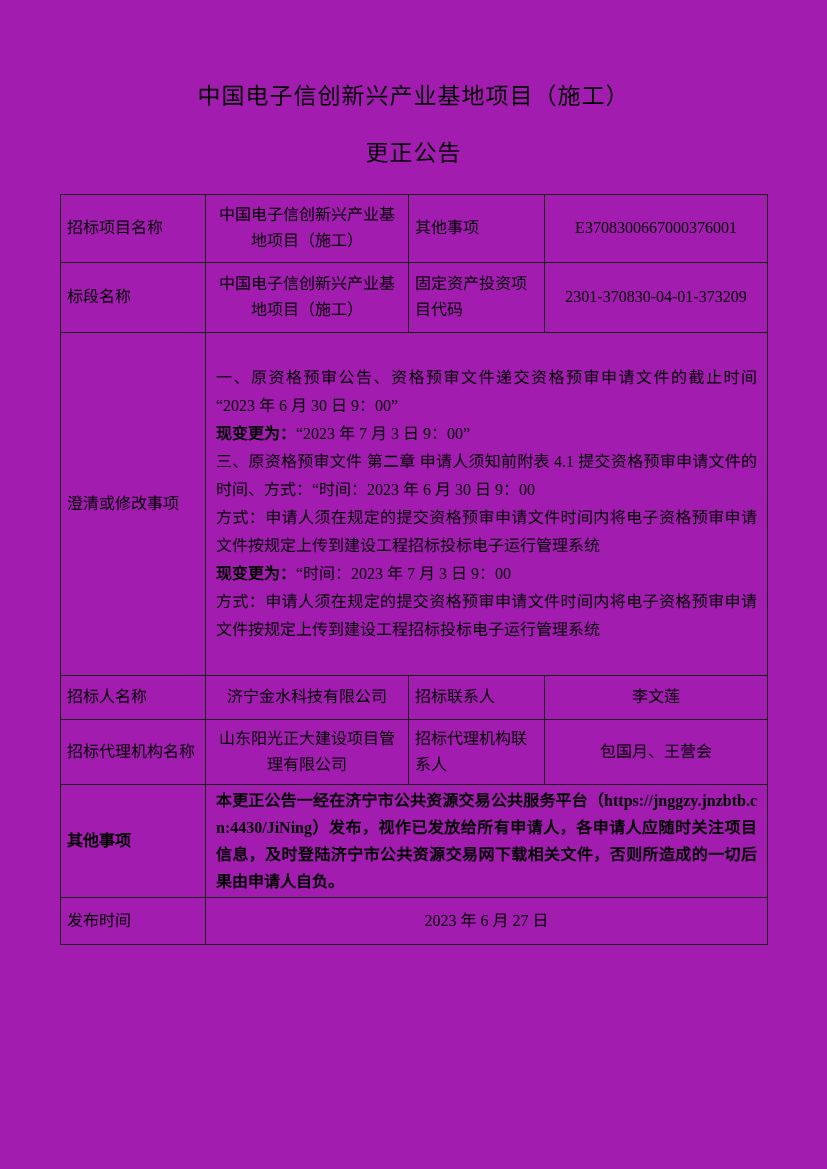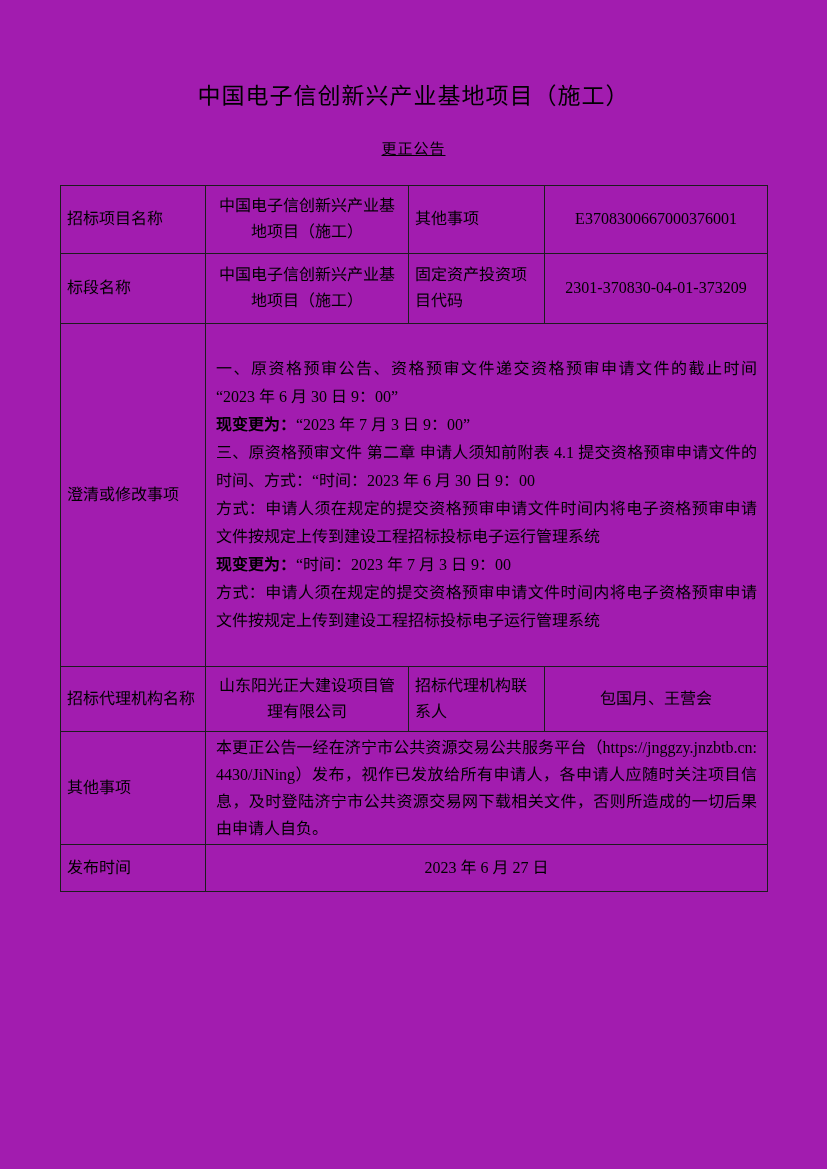--- a/index.html
+++ b/index.html
@@ -24,25 +24,24 @@
     margin: 84px 60px 0 60px;
     text-align: center;
     font-size: 23px;
     font-weight: 400;
     line-height: 1.15;
     letter-spacing: 1px;
   }
   .doc-subtitle {
     margin: 31px 60px 0 60px;
     text-align: center;
-    font-size: 15px;
+    font-size: 23px;
     font-weight: 400;
     line-height: 1.15;
     letter-spacing: 1px;
-    text-decoration: underline;
   }
   table.doc-table {
     border-collapse: collapse;
     table-layout: fixed;
     width: 707px;
     margin: 26px 0 0 60px;
   }
   .doc-table td {
     border: 1px solid #1c1c1c;
     box-sizing: border-box;
@@ -76,21 +75,21 @@
   }
   .b { font-weight: bold; }
   .nowrap { white-space: nowrap; }
   tr.r1 td { height: 68px; }
   tr.r2 td { height: 70px; }
   tr.r3 td { height: 343px; }
   tr.r4 td { height: 44px; }
   tr.r5 td { height: 46px; }
   tr.r6 td { height: 65px; }
   tr.r7 td { height: 65px; }
-  tr.r8 td { height: 108px; }
+  tr.r8 td { height: 108px; font-weight: bold; }
   tr.r9 td { height: 47px; }
 </style>
 </head>
 <body>
 
 <div class="page">
 
   <h1 class="doc-title">中国电子信创新兴产业基地项目（施工）</h1>
   <h2 class="doc-subtitle">更正公告</h2>
 
@@ -118,20 +117,26 @@
         <td class="lbl">澄清或修改事项</td>
         <td class="clar" colspan="3">
           <p><span>一、原资格预审公告、资格预审文件递交资格预审申请文件的截止时间</span><span class="nowrap">“2023 年 6 月 30 日 9：00”</span></p>
           <p><span class="b">现变更为：</span><span class="nowrap">“2023 年 7 月 3 日 9：00”</span></p>
           <p>三、原资格预审文件 第二章 申请人须知前附表 4.1 提交资格预审申请文件的时间、方式：“时间：2023 年 6 月 30 日 9：00</p>
           <p>方式：申请人须在规定的提交资格预审申请文件时间内将电子资格预审申请文件按规定上传到建设工程招标投标电子运行管理系统</p>
           <p><span class="b">现变更为：</span><span>“时间：2023 年 7 月 3 日 9：00</span></p>
           <p>方式：申请人须在规定的提交资格预审申请文件时间内将电子资格预审申请文件按规定上传到建设工程招标投标电子运行管理系统</p>
         </td>
       </tr>
+      <tr class="r4">
+        <td class="lbl">招标人名称</td>
+        <td class="c">济宁金水科技有限公司</td>
+        <td class="lbl">招标联系人</td>
+        <td class="c">李文莲</td>
+      </tr>
       <tr class="r6">
         <td class="lbl">招标代理机构名称</td>
         <td class="c">山东阳光正大建设项目管理有限公司</td>
         <td class="lbl">招标代理机构联系人</td>
         <td class="c">包国月、王营会</td>
       </tr>
       <tr class="r8">
         <td class="lbl">其他事项</td>
         <td class="longtext" colspan="3">本更正公告一经在济宁市公共资源交易公共服务平台（https://jnggzy.jnzbtb.cn:4430/JiNing）发布，视作已发放给所有申请人，各申请人应随时关注项目信息，及时登陆济宁市公共资源交易网下载相关文件，否则所造成的一切后果由申请人自负。</td>
       </tr>

